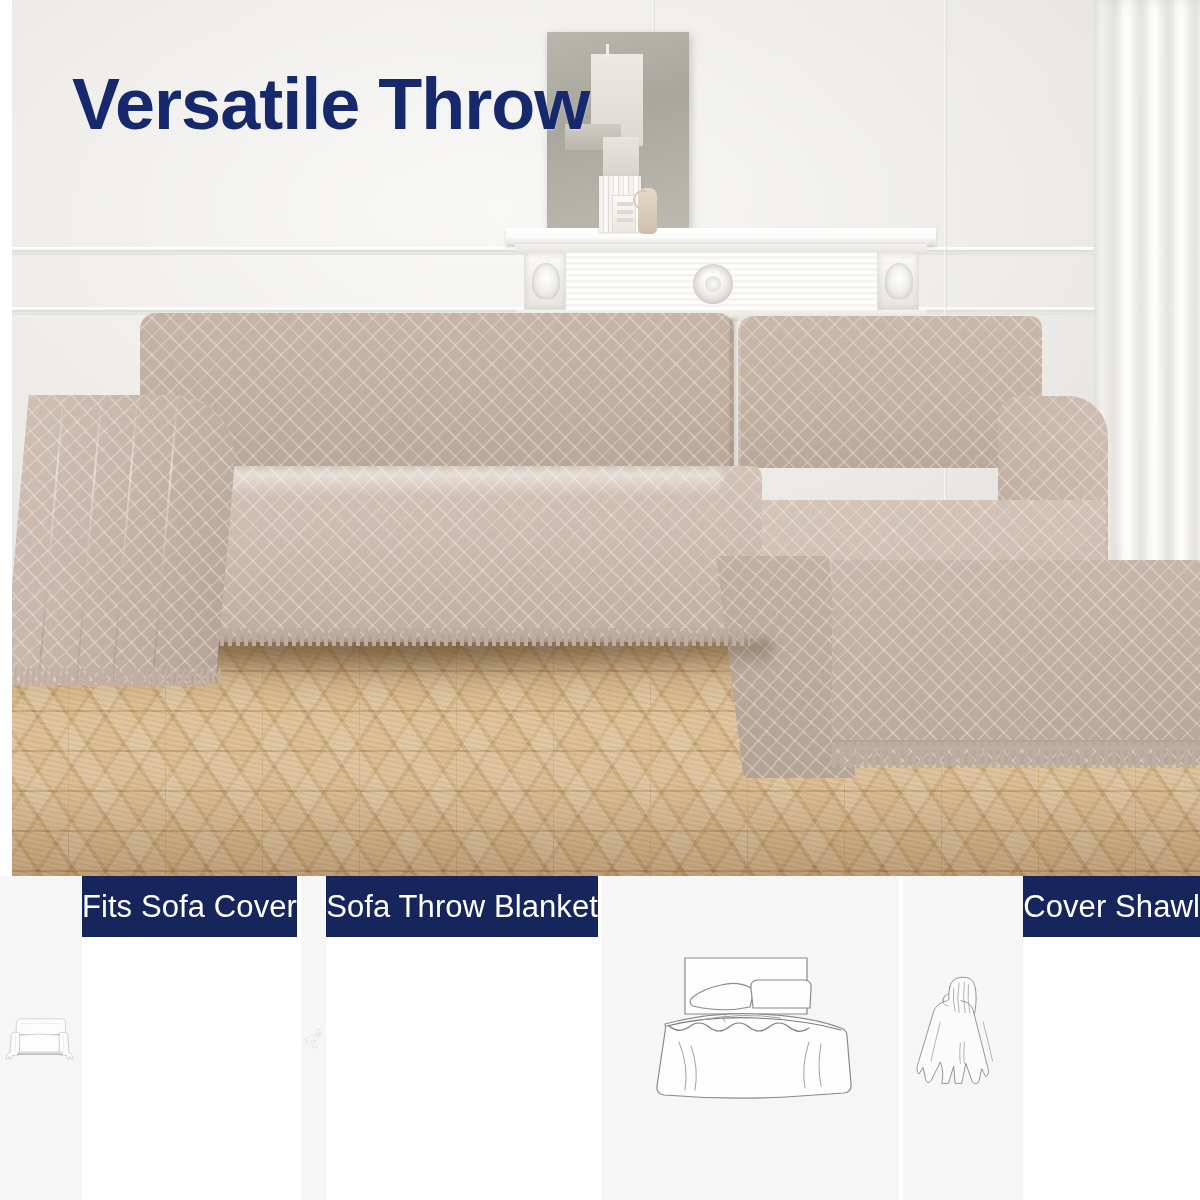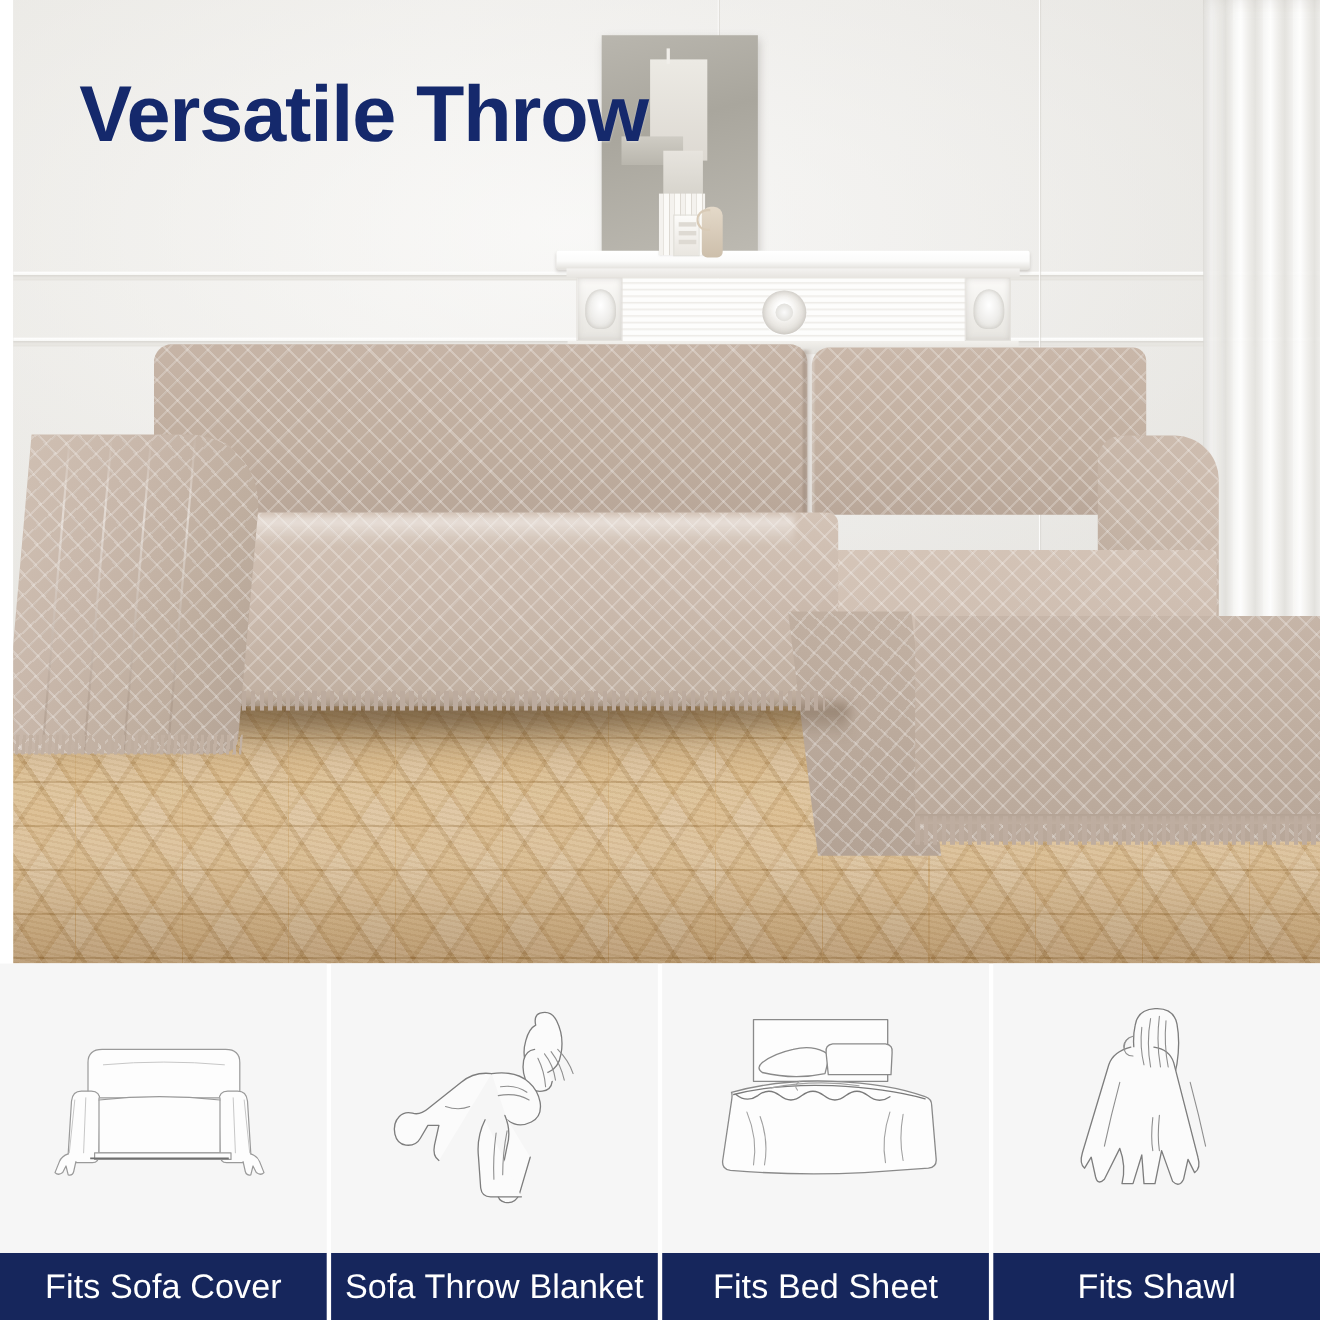--- a/index.html
+++ b/index.html
@@ -205,21 +205,21 @@
     filter:blur(1px); }
 
   
   .title { position:absolute; left:60px; top:68px; z-index:30;
     font-size:72px; font-weight:700; letter-spacing:-1px; line-height:1;
     color:#15296c; text-shadow:0 1px 2px rgba(255,255,255,.35); white-space:nowrap; }
 
   
   .panels { position:absolute; left:0; top:876px; width:1200px; height:324px;
     display:flex; gap:4px; background:#ffffff; }
-  .panel { flex:1 1 0; display:flex; flex-direction:column; min-width:0; }
+  .panel { flex:1 1 0; display:flex; flex-direction:row; min-width:0; }
   .panel-art { flex:1 1 auto; background:#f6f6f6; position:relative;
     display:flex; align-items:center; justify-content:center; overflow:hidden; }
   .panel-art svg { display:block; }
   .panel-label { height:61px; background:#16265c; color:#ffffff;
     display:flex; align-items:center; justify-content:center;
     font-size:31px; font-weight:400; letter-spacing:.1px; white-space:nowrap; }
 </style>
 </head>
 <body>
 
@@ -382,21 +382,20 @@
           <g fill="none" stroke="#a2a2a2" stroke-width="1" stroke-linecap="round">
             <path d="M48 96 q10 24 6 48"></path>
               <path d="M60 100 q8 22 4 44"></path>
             <path d="M178 96 q-8 24-4 46"></path>
               <path d="M190 98 q-4 22 0 42"></path>
             <path d="M70 74 q40-8 80-2"></path>
             <path d="M96 68 q-6 4-2 8"></path>
           </g>
         </svg>
       </div>
-      <div class="panel-label">Fits Bed Sheet</div>
     </div>
 
     <div class="panel">
       <div class="panel-art">
         <svg width="180" height="200" viewBox="0 0 180 200">
           <g fill="#fbfbfb" stroke="#7d7d7d" stroke-width="1.2" stroke-linejoin="round" stroke-linecap="round">
             <path d="M70 24 q2-14 18-15 q17-1 20 14 q3 16 0 36 q-2 14-10 20 q-10 7-18 0 q-8-7-10-22 q-3-20 0-33 z"></path>
             <path d="M66 44 q-16 4-20 16 l-24 80 q-3 10 2 14 l6-10 4 18 q2 8 8 2 l14-28 q6 16 2 32 h10 l8-26 2 26 h10 l6-30 10 28 q6 6 10-2 l4-18 6 12 q6-4 3-14 l-22-86 q-4-12-18-14"></path>
           </g>
           <g fill="none" stroke="#8f8f8f" stroke-width="1" stroke-linecap="round">
@@ -406,17 +405,17 @@
               <path d="M76 26 q-2 18 2 34"></path>
             <path d="M68 34 q-8 2-8 10 q0 8 8 8"></path>
             <path d="M64 36 q-6 4-4 10"></path>
             <path d="M86 108 q-2 18 0 30"></path>
               <path d="M92 106 q-2 20 0 32"></path>
             <path d="M56 76 q-8 30-14 58"></path>
             <path d="M120 76 q8 30 14 58"></path>
           </g>
         </svg>
       </div>
-      <div class="panel-label">Fits Shawl</div>
+      <div class="panel-label">Cover Shawl</div>
     </div>
 
   </div>
 </div>
 
 </body></html>

